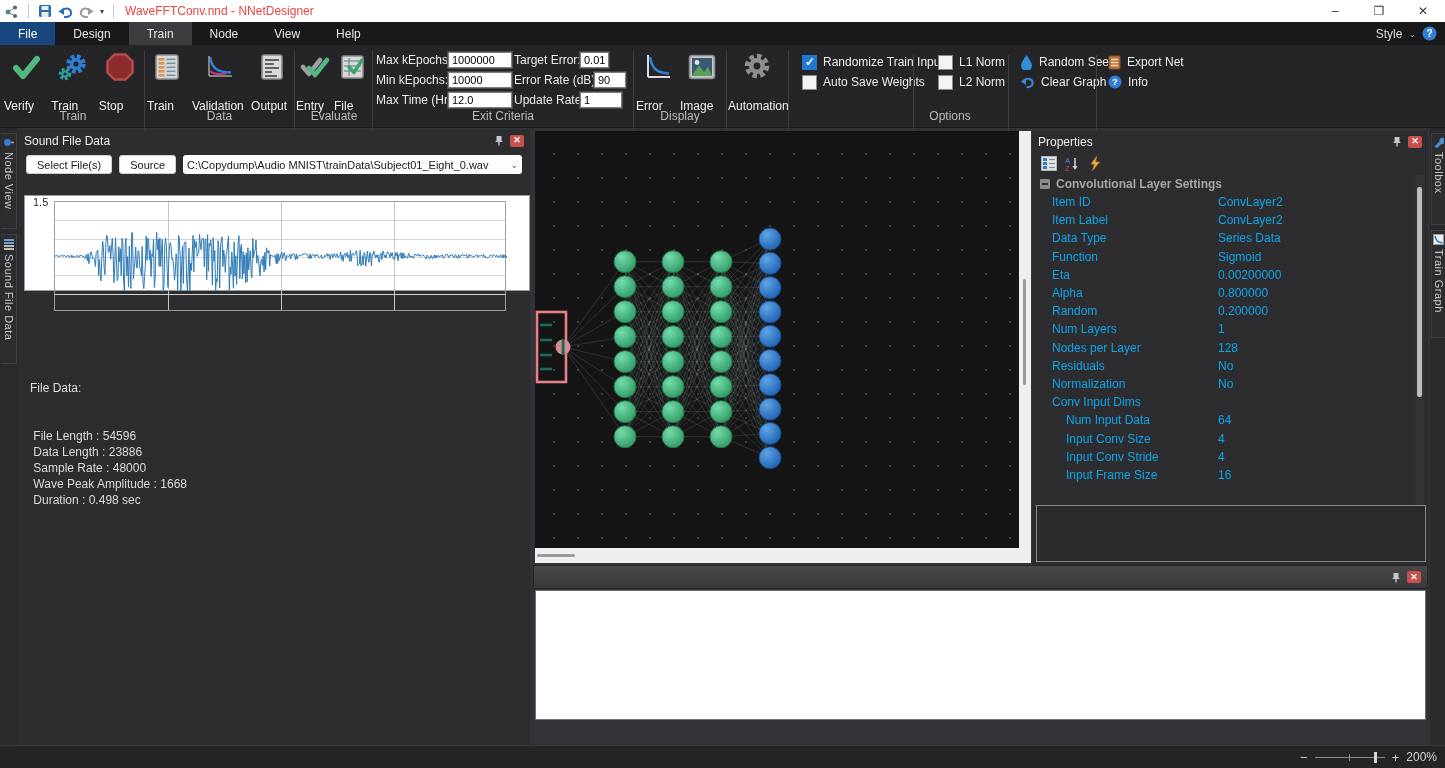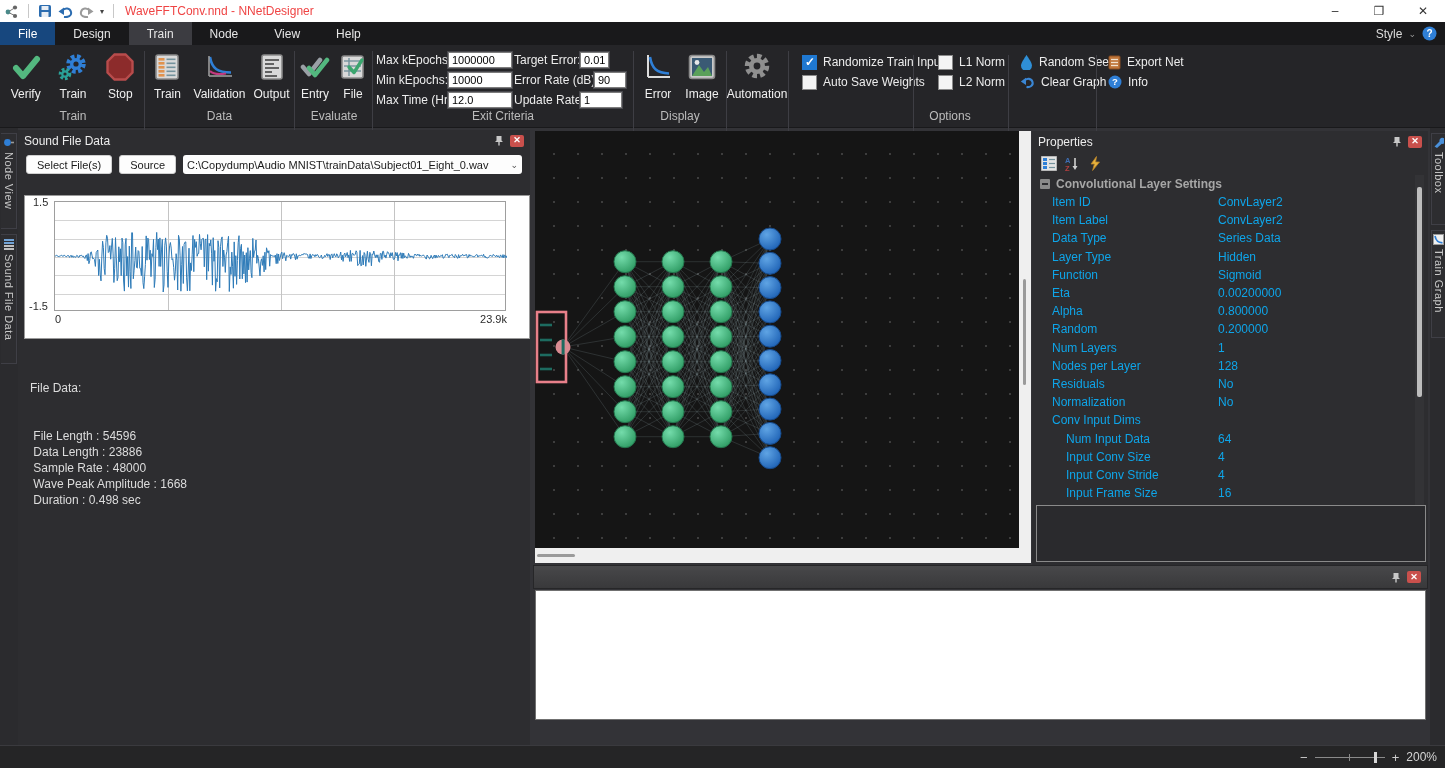--- a/index.html
+++ b/index.html
@@ -24,21 +24,21 @@
   .mtab.active { background:#3c3c41; }
   .menubar-right { margin-left:auto; display:flex; align-items:center; gap:6px; padding-right:8px; }
   .style-label { color:#dcdcdc; font-size:12px; }
   .mini-caret { color:#9a9a9a; font-size:9px; }
 
   
   .ribbon { left:0; top:45px; width:1445px; height:83px; background:#252528; border-bottom:1px solid #19191b; }
   .rgroup { position:absolute; top:2px; height:78px; }
   .rgroup-label { position:absolute; bottom:2px; left:0; right:0; text-align:center; font-size:12px; color:#bcbcbc; }
   .rbuttons { display:flex; gap:4px; padding-top:2px; justify-content:center; }
-  .rbtn { width:46px; display:flex; flex-direction:column; align-items:center; gap:4px; padding-top:2px; }
+  .rbtn { width:46px; display:flex; flex-direction:column; gap:16px; padding-top:2px; }
   .rbtn .ric { height:32px; display:flex; align-items:center; justify-content:center; }
   .rbtn .rlabel { font-size:12px; color:#f0f0f0; white-space:nowrap; }
   .rsep { position:absolute; top:6px; height:110px; width:1px; background:#3e3e44; }
   .rsep.short { top:8px; height:100px; }
 
   .ec-row { display:flex; align-items:center; height:19px; margin-bottom:1px; }
   .ec-label { font-size:12px; color:#ececec; text-align:right; white-space:nowrap; }
   .ec-input { height:16px; background:#fff; border:1px solid #7d7d7d; box-shadow:0 0 0 1px #47474c;
               font-size:11px; color:#000; padding:0 3px; font-family:"Liberation Sans",sans-serif; }
 
@@ -474,21 +474,21 @@
     </div>
     <div style="display:flex; gap:7px; padding:4px 8px 0 8px; align-items:center;">
       <span class="white-btn">Select File(s)</span>
       <span class="white-btn">Source</span>
       <div class="combo">
         <input readonly="" value="C:\Copydump\Audio MNIST\trainData\Subject01_Eight_0.wav" style="">
         <span class="caret2">⌄</span>
       </div>
     </div>
 
-    <div class="chartbox" style="position:absolute; left:6px; top:65px; width:506px; height:144px;">
+    <div class="chartbox" style="position:absolute; left:6px; top:65px; width:506px; height:96px;">
       <div class="plot">
         <div class="gridline-h" style="top:18.3px;"></div>
         <div class="gridline-h" style="top:36.6px;"></div>
         <div class="gridline-h" style="top:55px;"></div>
         <div class="gridline-h" style="top:73.3px;"></div>
         <div class="gridline-h" style="top:91.6px;"></div>
         <div class="gridline-v" style="left:113px;"></div>
         <div class="gridline-v" style="left:226px;"></div>
         <div class="gridline-v" style="left:339px;"></div>
         <svg id="wavesvg" width="452" height="110" style="position:absolute; left:0; top:0;">
@@ -836,24 +836,20 @@
         </div>
         <div class="prop-row">
           <span class="pl">Item Label</span>
           <span class="pv">ConvLayer2</span>
         </div>
         <div class="prop-row">
           <span class="pl">Data Type</span>
           <span class="pv">Series Data</span>
         </div>
         <div class="prop-row">
-          <span class="pl">Layer Type</span>
-          <span class="pv">Hidden</span>
-        </div>
-        <div class="prop-row">
           <span class="pl">Function</span>
           <span class="pv">Sigmoid</span>
         </div>
         <div class="prop-row">
           <span class="pl">Eta</span>
           <span class="pv">0.00200000</span>
         </div>
         <div class="prop-row">
           <span class="pl">Alpha</span>
           <span class="pv">0.800000</span>

